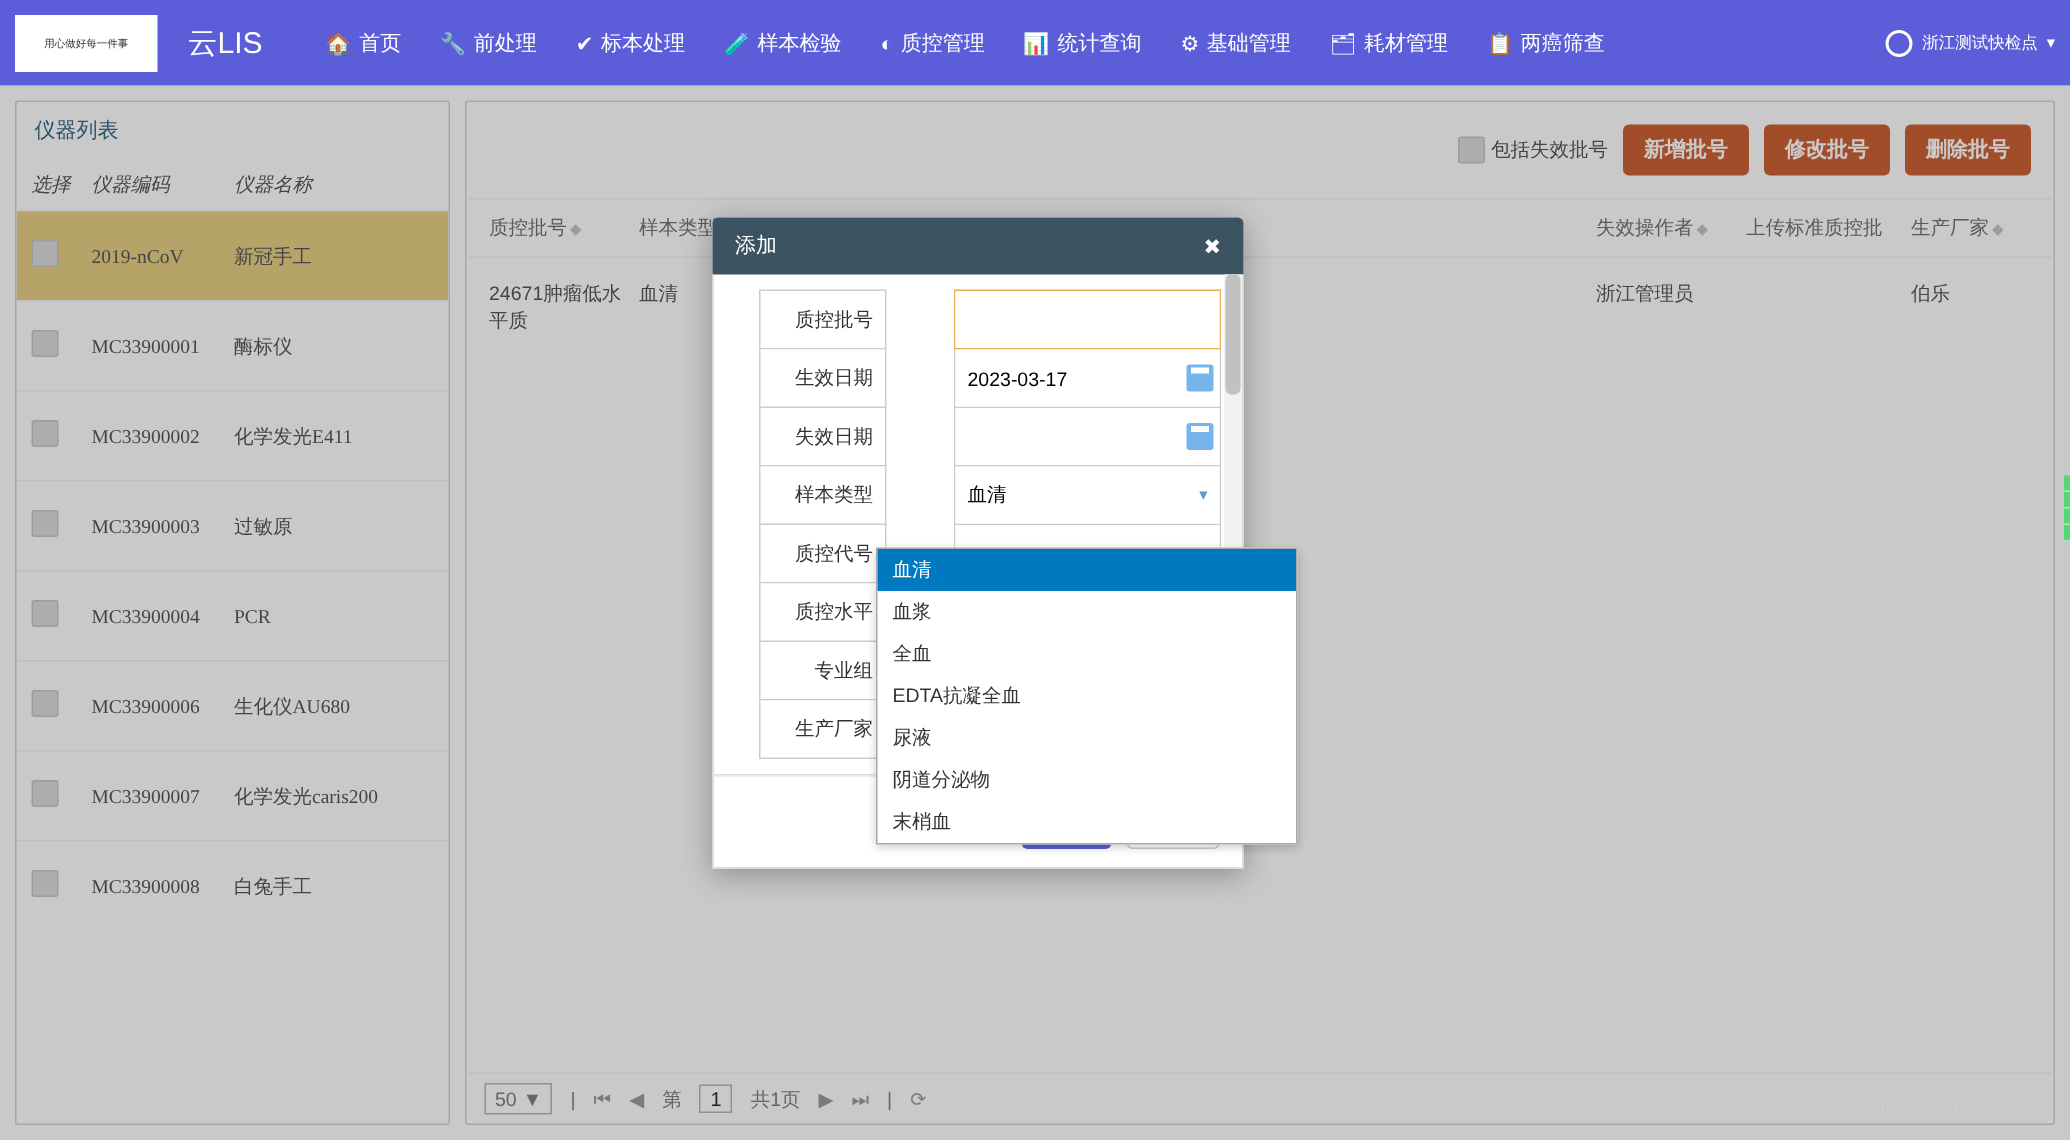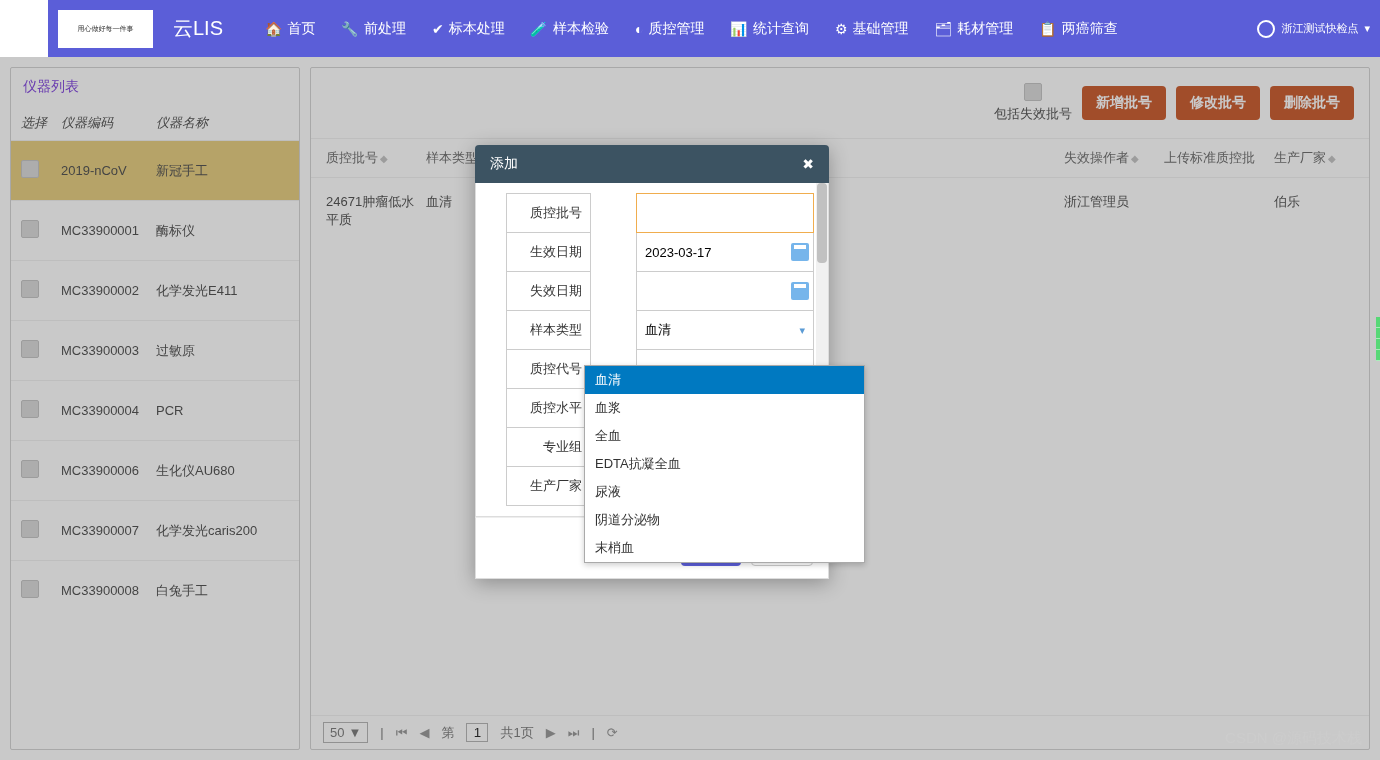--- a/index.html
+++ b/index.html
@@ -1,37 +1,37 @@
 <!DOCTYPE html>
 <html><head>
 <meta charset="utf-8">
 <style>
 * { box-sizing: border-box; margin: 0; padding: 0; }
 body { font-family: "Microsoft YaHei", Arial, sans-serif; font-size: 13px; color: #333; background: #fff; overflow: hidden; width: 1380px; height: 760px; position: relative; }
-.topnav { background: #5b5ed8; height: 57px; display: flex; align-items: center; padding: 0 10px; color: #fff; margin-left: 48px; }
+.topnav { background: #5b5ed8; height: 57px; display: flex; align-items: center; padding: 0 10px; color: #fff; }
 .logo-box { width: 95px; height: 38px; background: #fff; margin-right: 20px; display:flex; align-items:center; justify-content:center; font-size:7px; color:#333; }
 .brand { font-size: 20px; margin-right: 30px; }
 .nav-items { display: flex; flex: 1; gap: 2px; }
 .nav-item { color: #fff; padding: 10px 12px; display: flex; align-items: center; gap: 5px; font-size: 14px; cursor: pointer; white-space:nowrap;}
 .nav-item.active { color:#fff; }
 .user-area { display: flex; align-items: center; gap: 6px; font-size: 11px; white-space:nowrap;}
 .user-circle{width:18px;height:18px;border:2px solid #fff;border-radius:50%;display:inline-block;position:relative;}
 .main-wrap { position:absolute; top:57px; left:0; right:0; bottom:0; display:flex; padding:10px; gap:10px; }
 .left-panel { width:290px; border:1px solid #ccc; border-radius:2px; display:flex; flex-direction:column; overflow:hidden;}
-.lp-title { padding:10px 12px; font-size:14px; color:#6d28d9; }
+.lp-title { padding:10px 12px; font-size:14px; color:#0c4a6e; }
 .lp-head { display:flex; padding:8px 10px; font-size:13px;font-style:italic; }
 .lp-head>div:nth-child(1){width:40px;} .lp-head>div:nth-child(2){width:95px;} .lp-head>div:nth-child(3){flex:1;}
 .lp-rows{flex:1; overflow:hidden;}
-.lp-row{display:flex; align-items:center; padding:0 10px; height:60px; border-top:1px solid #eee; font-size:13px;}
+.lp-row{display:flex; align-items:center; padding:0 10px; height:60px; border-top:1px solid #eee; font-size:13px;font-family:Liberation Serif, serif;}
 .lp-row>div:nth-child(1){width:40px;} .lp-row>div:nth-child(2){width:95px;} .lp-row>div:nth-child(3){flex:1;}
 .lp-row.sel{background:#e2c56b;}
 .chk{width:18px;height:18px;display:inline-block;background:#d5d5d5;border:1px solid #bbb;border-radius:2px;}
 .right-panel{flex:1;border:1px solid #ccc;border-radius:2px;display:flex;flex-direction:column;}
 .toolbar{display:flex;justify-content:flex-end;align-items:center;gap:10px;padding:15px 15px;}
-.toolbar-chk{display:flex;align-items:center;gap:4px;flex-direction:column;}
+.toolbar-chk{display:flex;align-items:center;gap:4px;}
 .btn{padding:8px 14px;font-size:14px;background:#5b5ed8;color:#fff;border-radius:4px;cursor:pointer;}
 .btn.blue{background:#c2410c;font-weight:bold;}
 .tbl-head{display:flex;padding:10px 15px;color:#555;font-size:13px;border-top:1px solid #eee; gap:0;}
 .col-sort{color:#bbb;font-size:10px;margin-left:2px;}
 .th1{width:100px;} .th2{width:150px;} .th3{flex:1;} .th4{width:100px;} .th5{width:110px;} .th6{width:80px;}
 .tbl-body{flex:1;}
 .tbl-row{display:flex;padding:15px 15px;font-size:13px;border-top:1px solid #eee;}
 .pager{border-top:1px solid #eee;display:flex;align-items:center;gap:12px;padding:6px 12px;color:#666;font-size:13px;}
 .pg-sel{border:1px solid #aaa;padding:2px 6px;display:flex;align-items:center;gap:4px;}
 .pg-btn{color:#888;}

